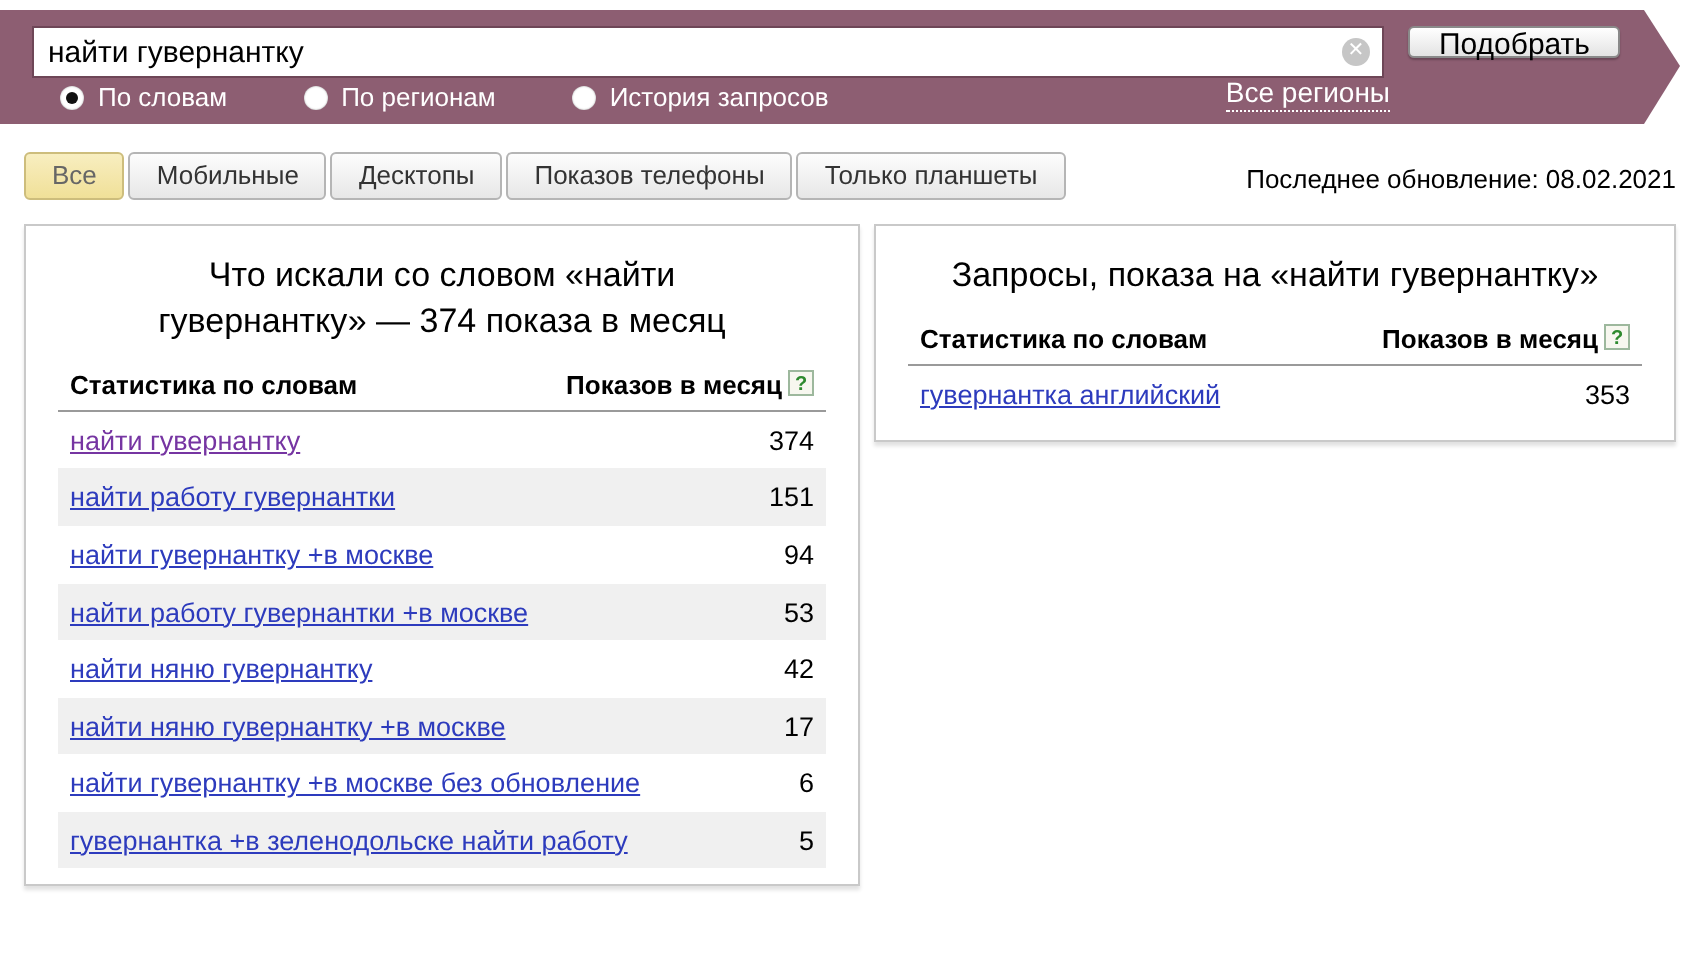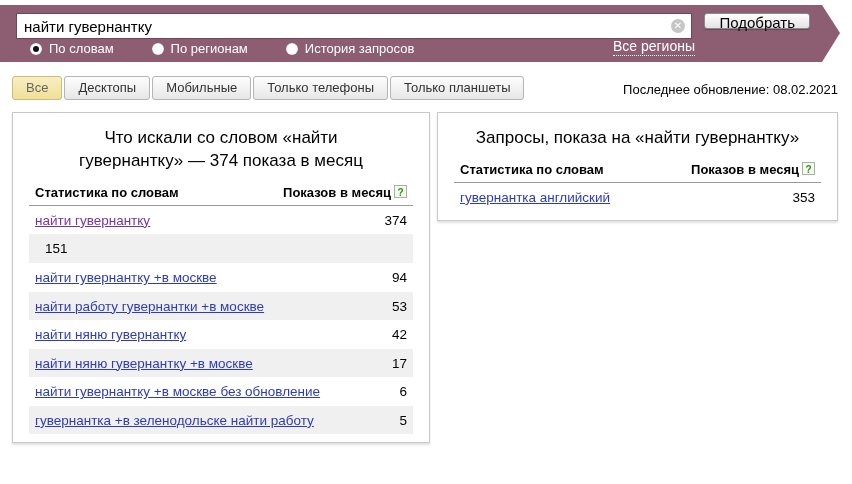--- a/index.html
+++ b/index.html
@@ -111,41 +111,42 @@
       <span class="radio-item">
         <span class="radio-circle"></span>
         <span class="radio-label">История запросов</span>
       </span>
     </div>
   <span class="regions-link">Все регионы</span>
 </div>
 
 <div class="tabs-row">
     <span class="tab active">Все</span>
+    <span class="tab">Мобильные</span>
     <span class="tab">Десктопы</span>
-    <span class="tab">Мобильные</span>
-    <span class="tab">Только телефоны</span>
+    <span class="tab">Показов телефоны</span>
     <span class="tab">Только планшеты</span>
   </div>
 <div class="last-update">Последнее обновление: 08.02.2021</div>
 
 <div class="panel panel-left">
   <div class="panel-title">Что искали со словом «найти гувернантку» — 374 показа в месяц</div>
   <div class="cols">
     <span class="col-h">Статистика по словам</span>
     <span class="col-h">
       <span>Показов в месяц</span><span class="help">?</span>
     </span>
   </div>
   <div class="rows">
       <div class="row">
         <a href="#" class="kw visited">найти гувернантку</a>
         <span class="val">374</span>
       </div>
       <div class="row alt">
+        <a href="#" class="kw">найти работу гувернантки</a>
         <span class="val">151</span>
       </div>
       <div class="row">
         <a href="#" class="kw">найти гувернантку +в москве</a>
         <span class="val">94</span>
       </div>
       <div class="row alt">
         <a href="#" class="kw">найти работу гувернантки +в москве</a>
         <span class="val">53</span>
       </div>

